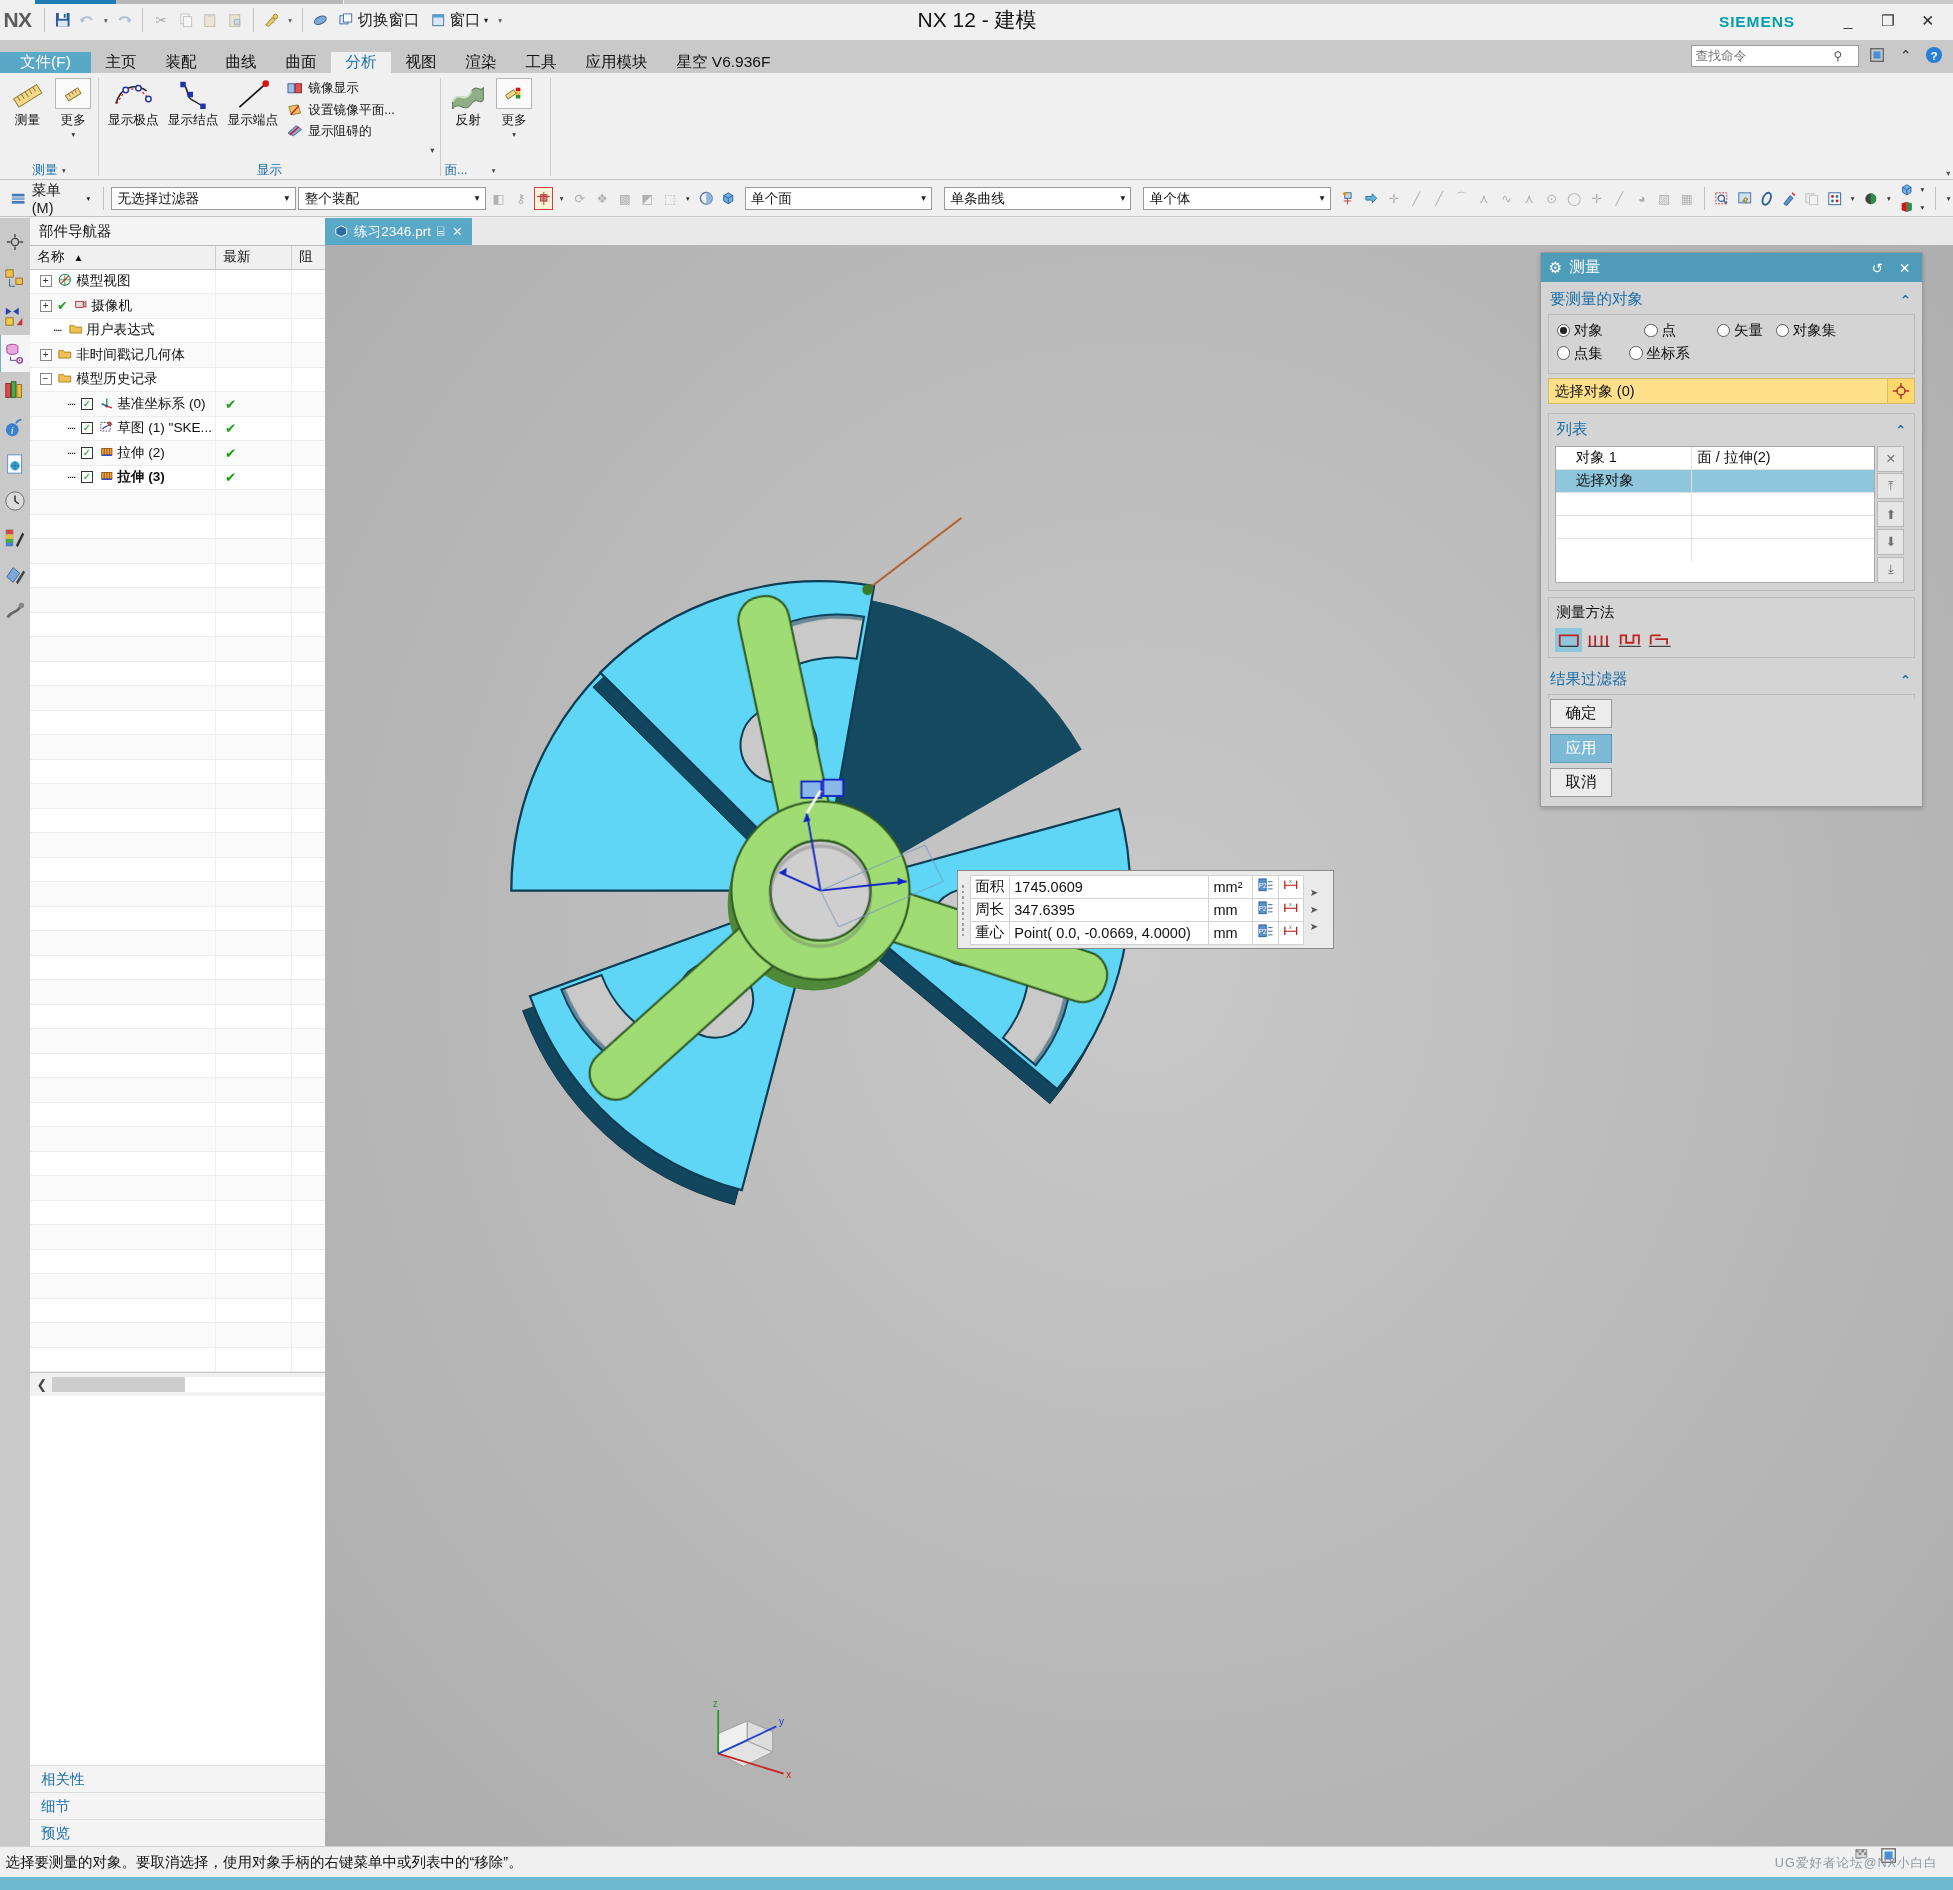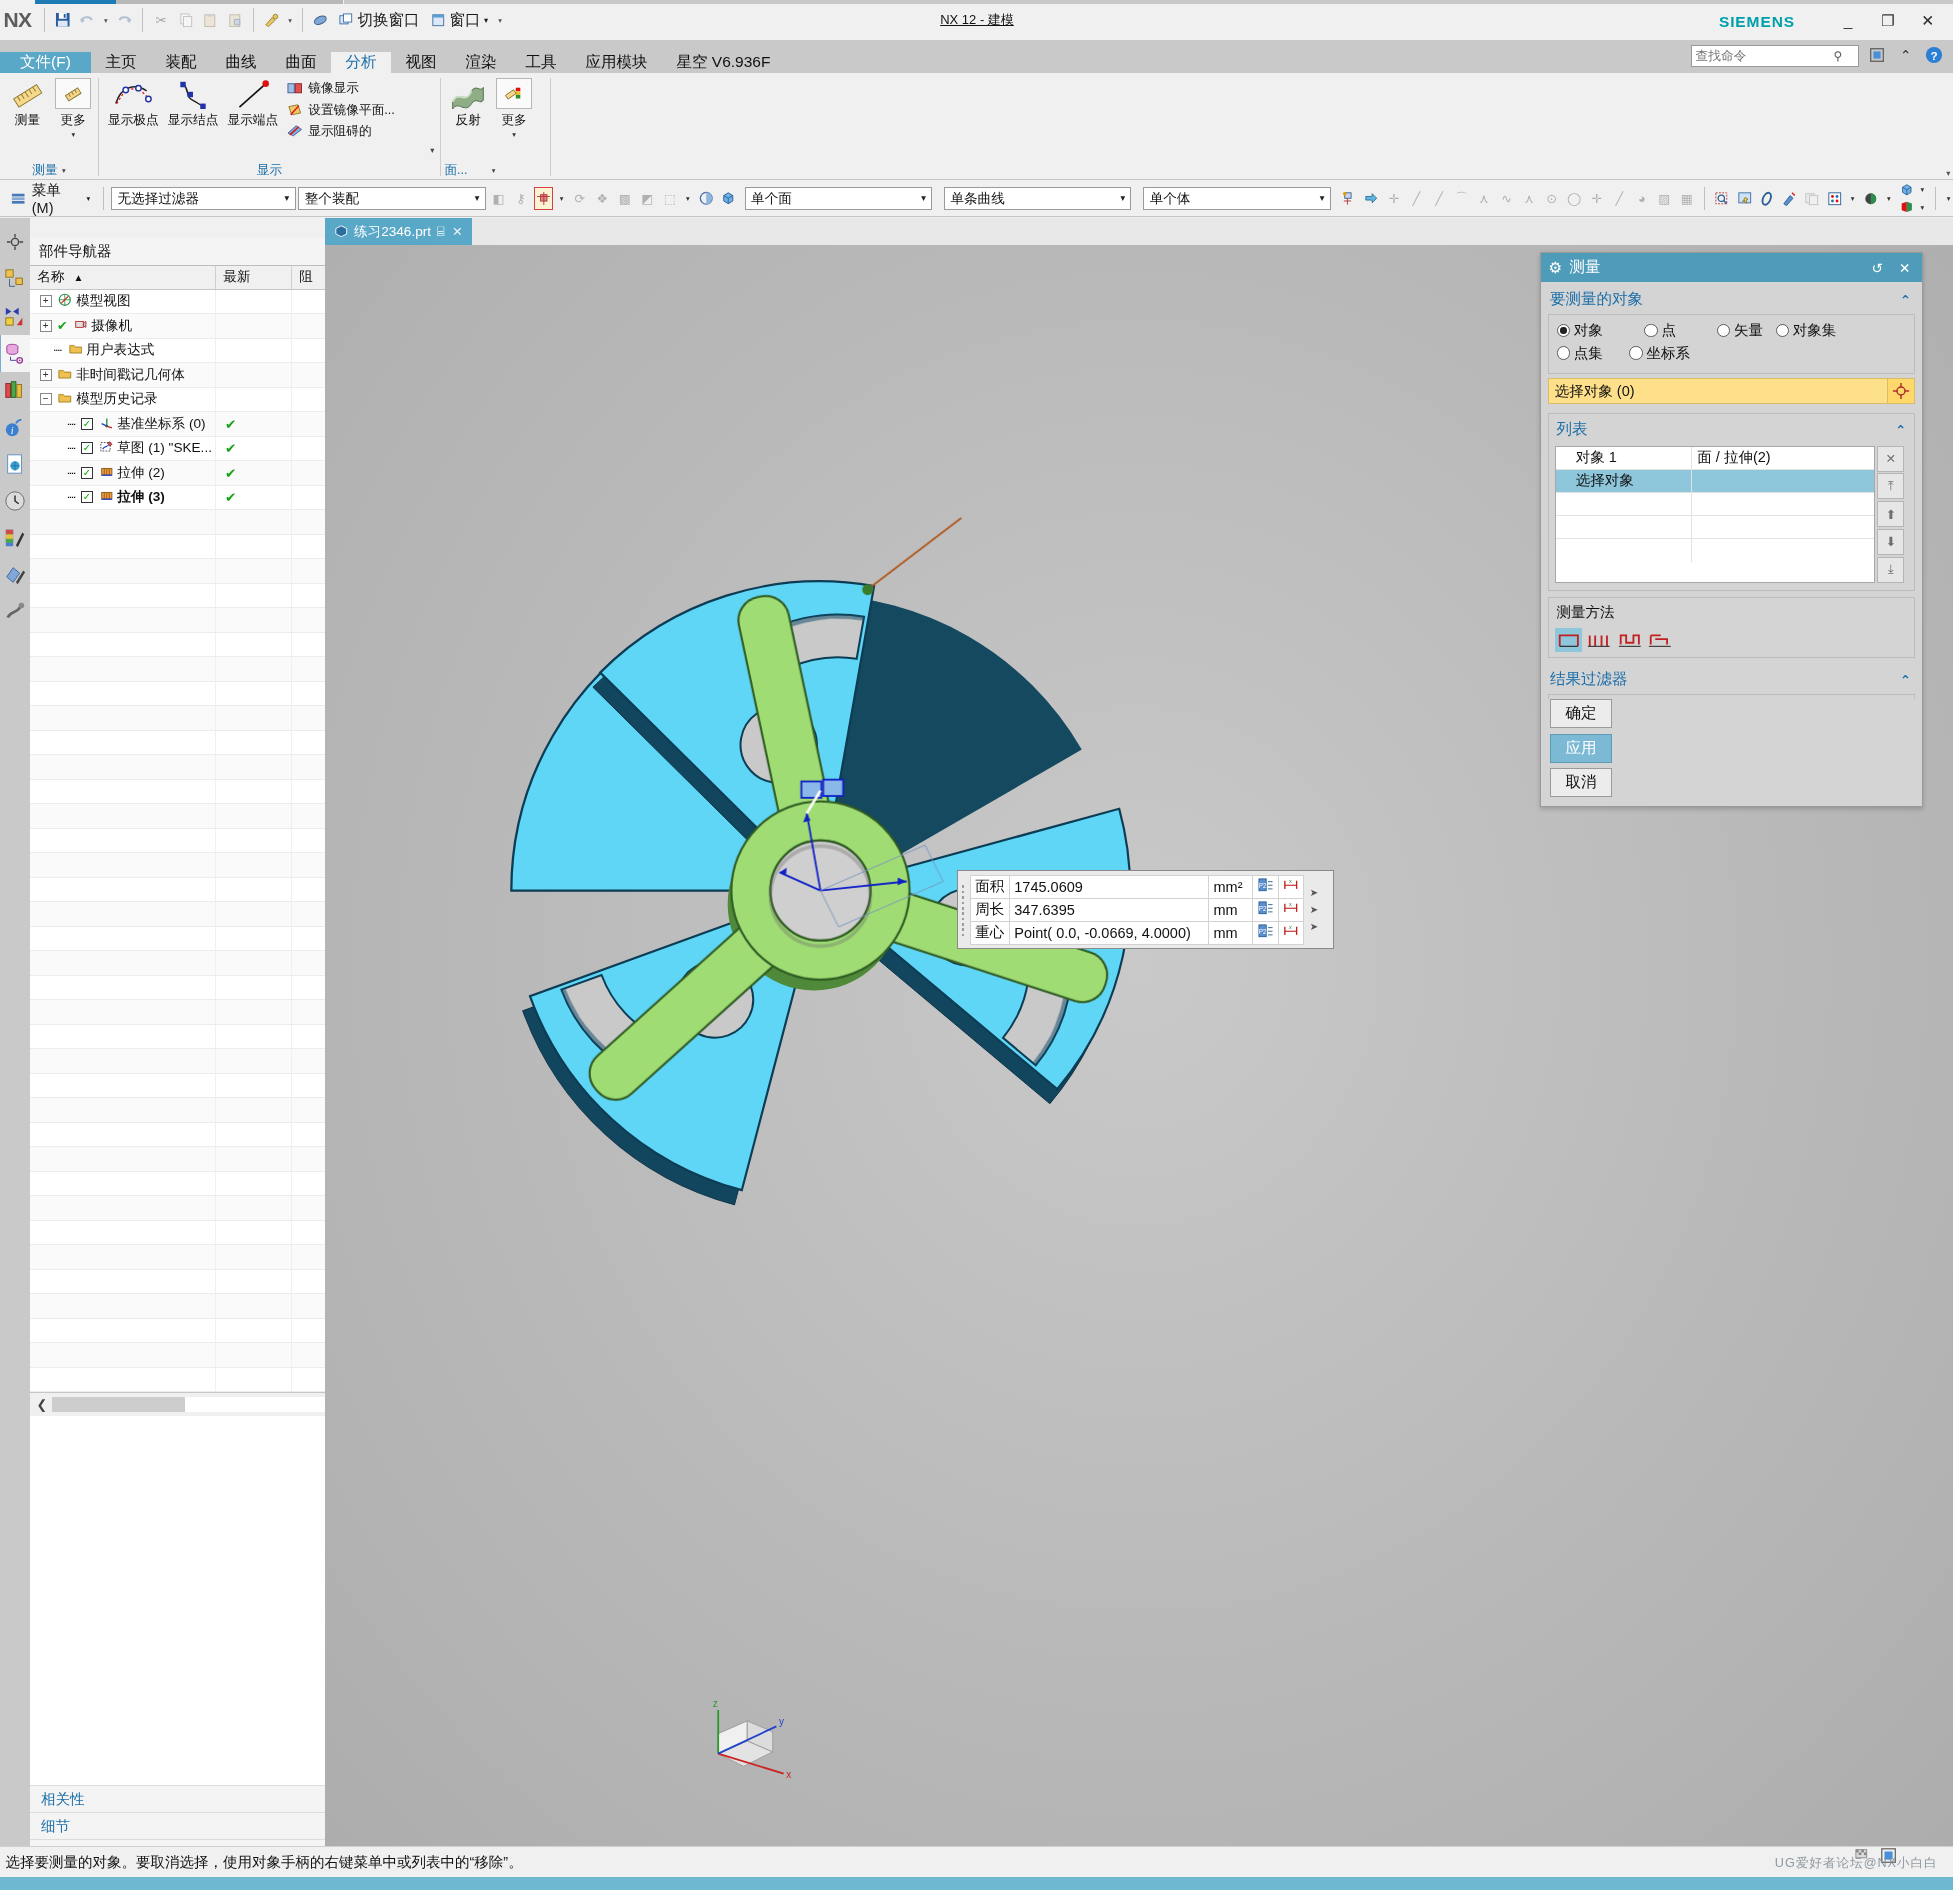--- a/index.html
+++ b/index.html
@@ -30,21 +30,21 @@
   }
   .qat-btn.dis { opacity: .45; }
   .qat-arrow { width:11px; height:25.5px; display:flex;align-items:center;justify-content:center;font-size:7.3px;color:#555; }
   .qat-text {
     display:flex; align-items:center; gap:3.6px; height:25.5px; padding:0 5.5px;
     font-size:15.5px; color:#1a1a1a; white-space:nowrap;
   }
   .win-title {
     position:absolute; left:0; top:0; width:1954px; height:40px;
     display:flex; align-items:center; justify-content:center;
-    font-size:13px; color:#111; pointer-events:none;text-decoration:underline;
+    font-size:21px; color:#111; pointer-events:none;
   }
   .siemens {
     position:absolute; right:159px; top:12.7px;
     font-weight:bold; font-size:15.5px; color:#00a0aa; letter-spacing:0.9px;
   }
   .wbtns { position:absolute; right:7.3px; top:7.3px; display:flex; gap:1.8px; }
   .wbtn { width:38px; height:27px; display:flex;align-items:center;justify-content:center;
           font-size:15.5px; color:#333; cursor:default; }
 
   
@@ -126,21 +126,21 @@
   .rail {
     position:absolute; left:0; top:218px; width:30px; height:1628px;
     background:#c9c9c9; display:flex; flex-direction:column; align-items:center; padding-top:5.5px; gap:0px;
   }
   .rail-item { width:30px; height:37px; display:flex; align-items:center; justify-content:center; cursor:default; }
   .rail-item.active { background:#f4f4f4; border-left:1.8px solid #7aaccc; }
 
   
   .pnav {
     position:absolute; left:30px; top:218px; width:334px; height:1628px;
-    background:#f4f4f4; border-right:0.9px solid #9a9a9a; display:flex; flex-direction:column;margin-top:20px;
+    background:#f4f4f4; border-right:0.9px solid #9a9a9a; display:flex; flex-direction:column;
   }
   .pnav-title {
     height:27px; display:flex; align-items:center; justify-content:space-between;
     padding:0 7.3px 0 9px; font-size:14.5px; color:#111;
   }
   .pnav-title .sq { width:12.7px;height:12.7px;border:1.8px solid #444; }
   .pnav-table { flex:1; display:flex; flex-direction:column; background:#fff; border-top:0.9px solid #bdbdbd; overflow:hidden; }
   .pn-head { display:flex; height:23.6px; background:#f0f0f0; border-bottom:0.9px solid #c6c6c6; font-size:13.6px; color:#111; }
   .pn-head .c { display:flex; align-items:center; padding-left:7.3px; border-right:0.9px solid #cfcfcf; }
   .pn-c1 { width:186px; }

